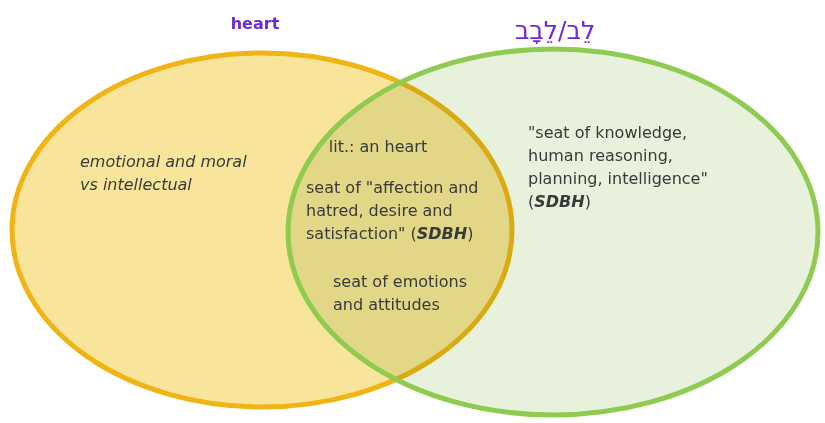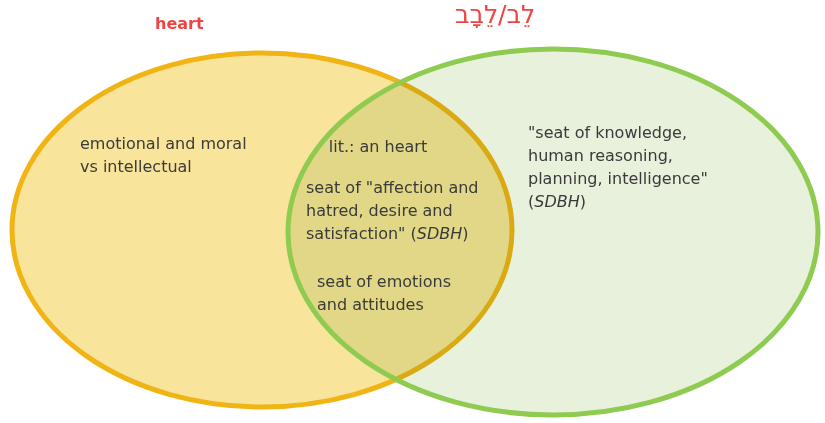--- a/index.html
+++ b/index.html
@@ -12,47 +12,47 @@
     background: #ffffff;
     overflow: hidden;
   }
   .venn-svg {
     position: absolute;
     left: 0; top: 0;
     isolation: isolate; 
   }
   .title {
     position: absolute;
-    color: #ef4444;
-    text-align: left;
+    color: #6d28d9;
+    text-align: center;
   }
   .title-left {
     left: 155px; top: 14px; width: 200px;
     font-size: 16px;
     font-weight: bold;
   }
   .title-right {
-    left: 455px; top: 0px; width: 200px;
+    left: 455px; top: 16px; width: 200px;
     font-size: 25px;
     font-weight: normal;
   }
   .note {
     position: absolute;
     font-size: 16px;
     line-height: 23px;
     color: #3a3a3a;
     white-space: pre-line;
   }
-  .note-left-1   { left: 80px;  top: 132px; }
+  .note-left-1   { left: 80px;  top: 150px; font-style: italic; }
   .note-left-2   { left: 80px;  top: 246px; }
   .note-mid-1    { left: 283px; top: 135px; width: 190px; text-align: center; }
   .note-mid-2    { left: 306px; top: 176px; }
-  .note-mid-3    { left: 317px; top: 270px; }
+  .note-mid-3    { left: 333px; top: 270px; }
   .note-right-1  { left: 528px; top: 121px; }
-  .src-italic { font-style: italic; }
+  .src-italic { font-style: italic; font-weight: bold; }
 </style>
 </head>
 <body>
 
 <div class="canvas">
 
   <svg class="venn-svg" width="825" height="423" viewBox="0 0 825 423">
 
     <ellipse cx="262" cy="230" rx="250" ry="177" stroke-width="5" fill="#f9e49b" stroke="#f0b414"></ellipse>
 

